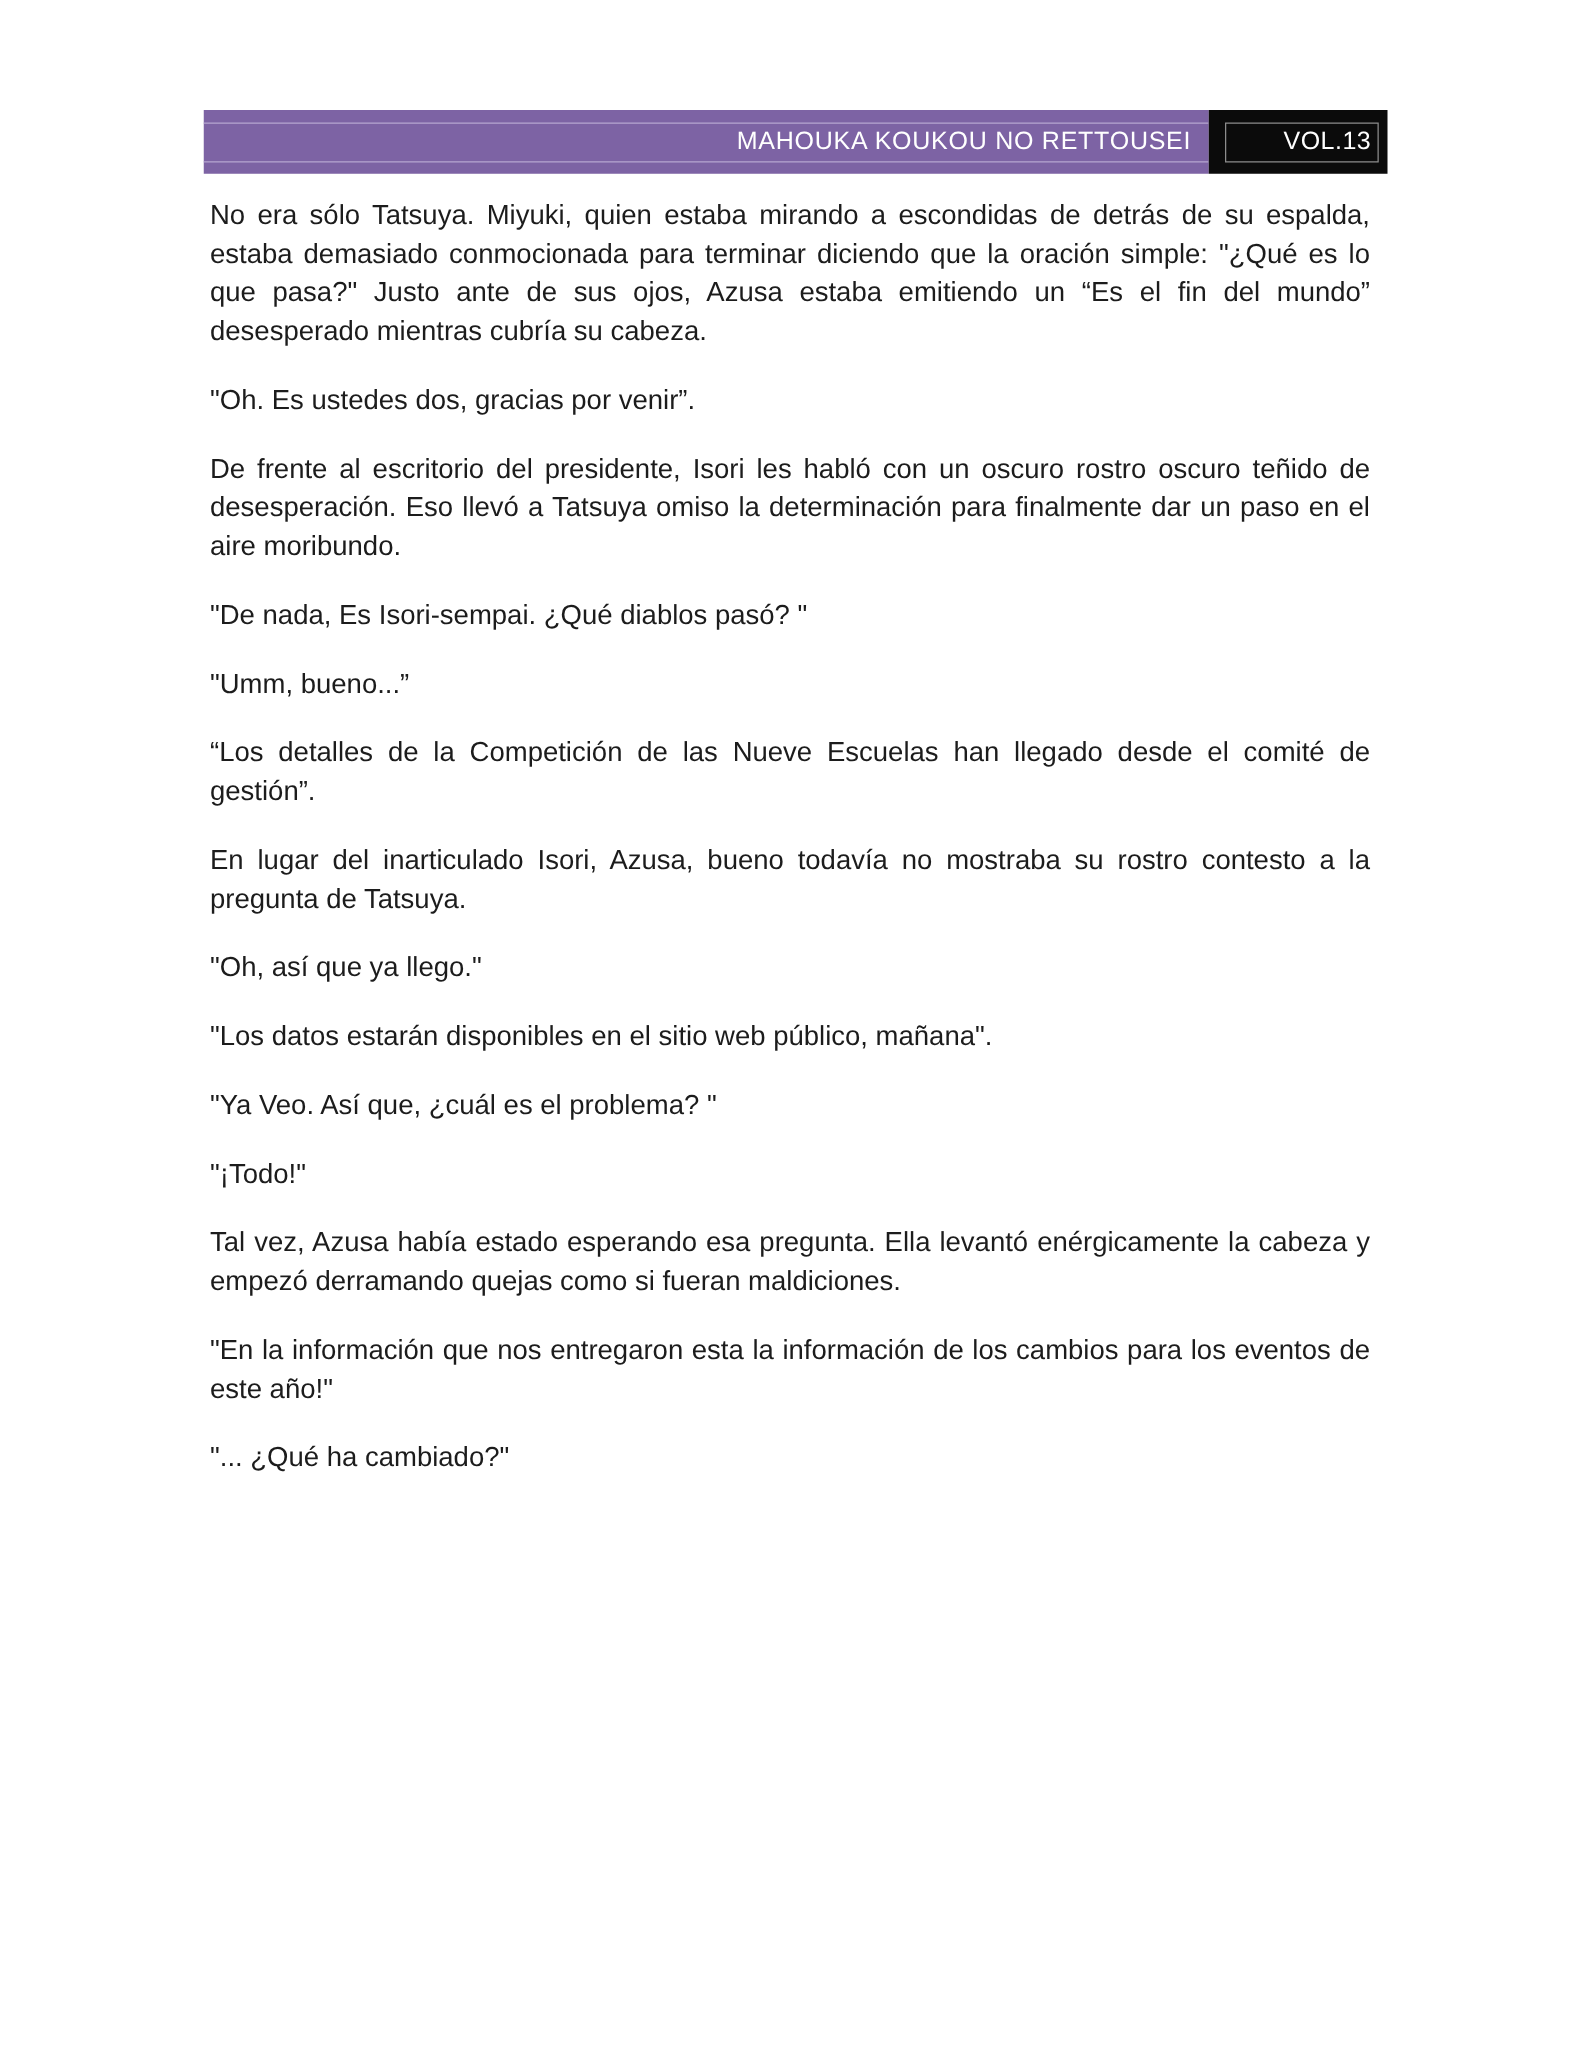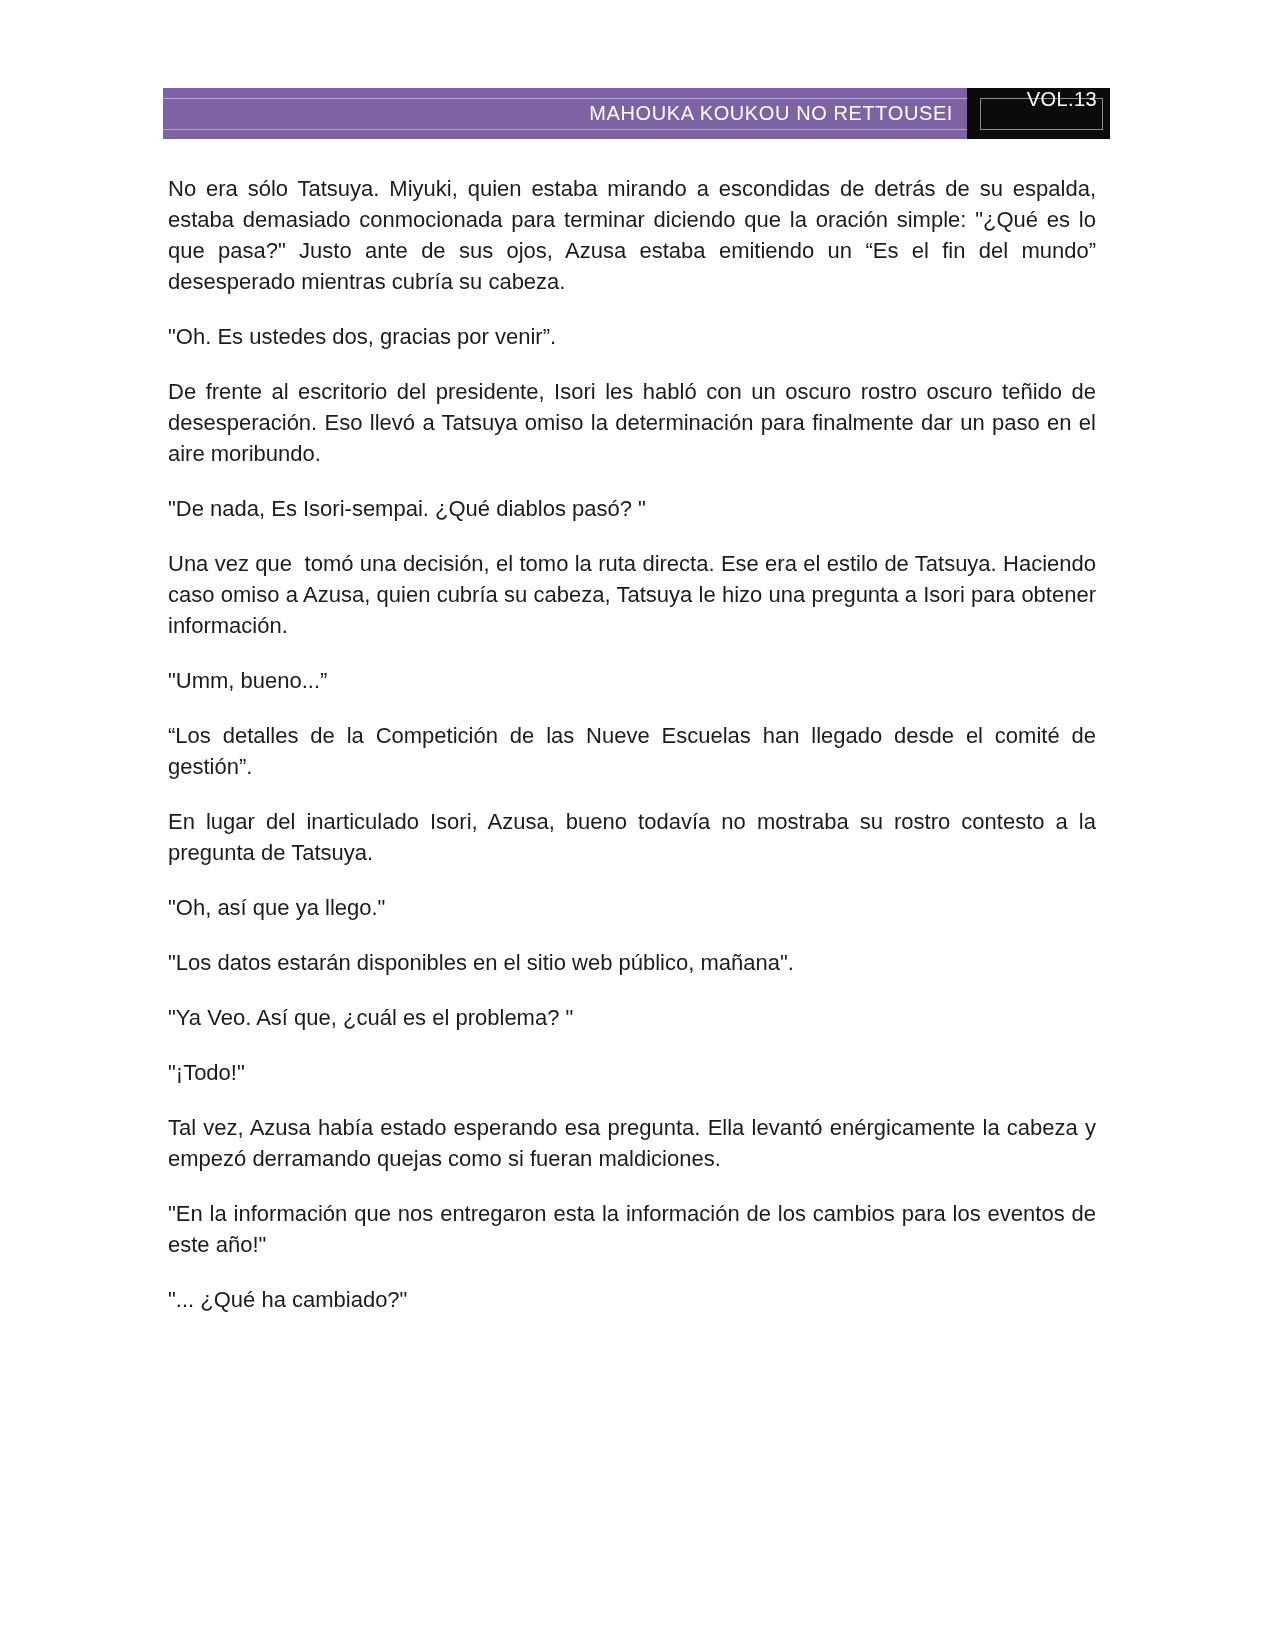--- a/index.html
+++ b/index.html
@@ -54,20 +54,21 @@
     color:var(--header-text);
     font-size:20px;
     letter-spacing:0.6px;
     white-space:nowrap;
   }
   .header-black{
     width:143px;
     background:var(--box);
     position:relative;
     display:flex;
+    align-items:center;
     justify-content:flex-end;
     padding-right:13px;
     box-sizing:border-box;
   }
   .header-black::before{
     content:"";
     position:absolute;
     top:10px;
     bottom:9px;
     left:13px;
@@ -78,21 +79,21 @@
     position:relative;
     z-index:1;
     color:var(--header-text);
     font-size:20px;
     letter-spacing:0.4px;
     white-space:nowrap;
   }
   .content{
     position:absolute;
     left:168px;
-    top:157px;
+    top:140px;
     width:928px;
   }
   .para{
     margin:0 0 24px 0;
     font-size:22px;
     line-height:31px;
     text-align:justify;
     color:#1c1c1c;
     white-space:pre-wrap;
   }
@@ -108,21 +109,20 @@
     <div class="header-black">
       <span class="header-volume">VOL.13</span>
     </div>
   </header>
 
   <main class="content">
       <p class="para">No era sólo Tatsuya. Miyuki, quien estaba mirando a escondidas de detrás de su espalda, estaba demasiado conmocionada para terminar diciendo que la oración simple: "¿Qué es lo que pasa?" Justo ante de sus ojos, Azusa estaba emitiendo un “Es el fin del mundo” desesperado mientras cubría su cabeza.</p>
       <p class="para">"Oh. Es ustedes dos, gracias por venir”.</p>
       <p class="para">De frente al escritorio del presidente, Isori les habló con un oscuro rostro oscuro teñido de desesperación. Eso llevó a Tatsuya omiso la determinación para finalmente dar un paso en el aire moribundo.</p>
       <p class="para">"De nada, Es Isori-sempai. ¿Qué diablos pasó? "</p>
-      <p class="para">Una vez que  tomó una decisión, el tomo la ruta directa. Ese era el estilo de Tatsuya. Haciendo caso omiso a Azusa, quien cubría su cabeza, Tatsuya le hizo una pregunta a Isori para obtener información.</p>
       <p class="para">"Umm, bueno...”</p>
       <p class="para">“Los detalles de la Competición de las Nueve Escuelas han llegado desde el comité de gestión”.</p>
       <p class="para">En lugar del inarticulado Isori, Azusa, bueno todavía no mostraba su rostro contesto a la pregunta de Tatsuya.</p>
       <p class="para">"Oh, así que ya llego."</p>
       <p class="para">"Los datos estarán disponibles en el sitio web público, mañana".</p>
       <p class="para">"Ya Veo. Así que, ¿cuál es el problema? "</p>
       <p class="para">"¡Todo!"</p>
       <p class="para">Tal vez, Azusa había estado esperando esa pregunta. Ella levantó enérgicamente la cabeza y empezó derramando quejas como si fueran maldiciones.</p>
       <p class="para">"En la información que nos entregaron esta la información de los cambios para los eventos de este año!"</p>
       <p class="para">"... ¿Qué ha cambiado?"</p>

